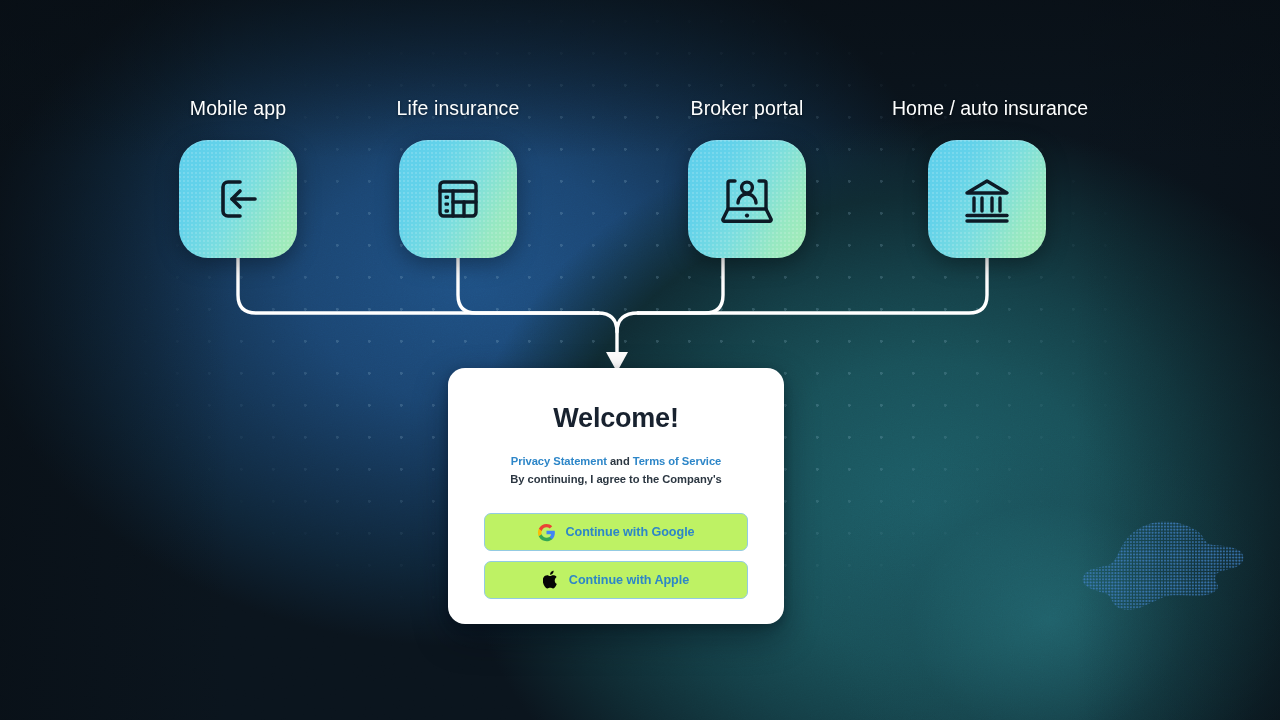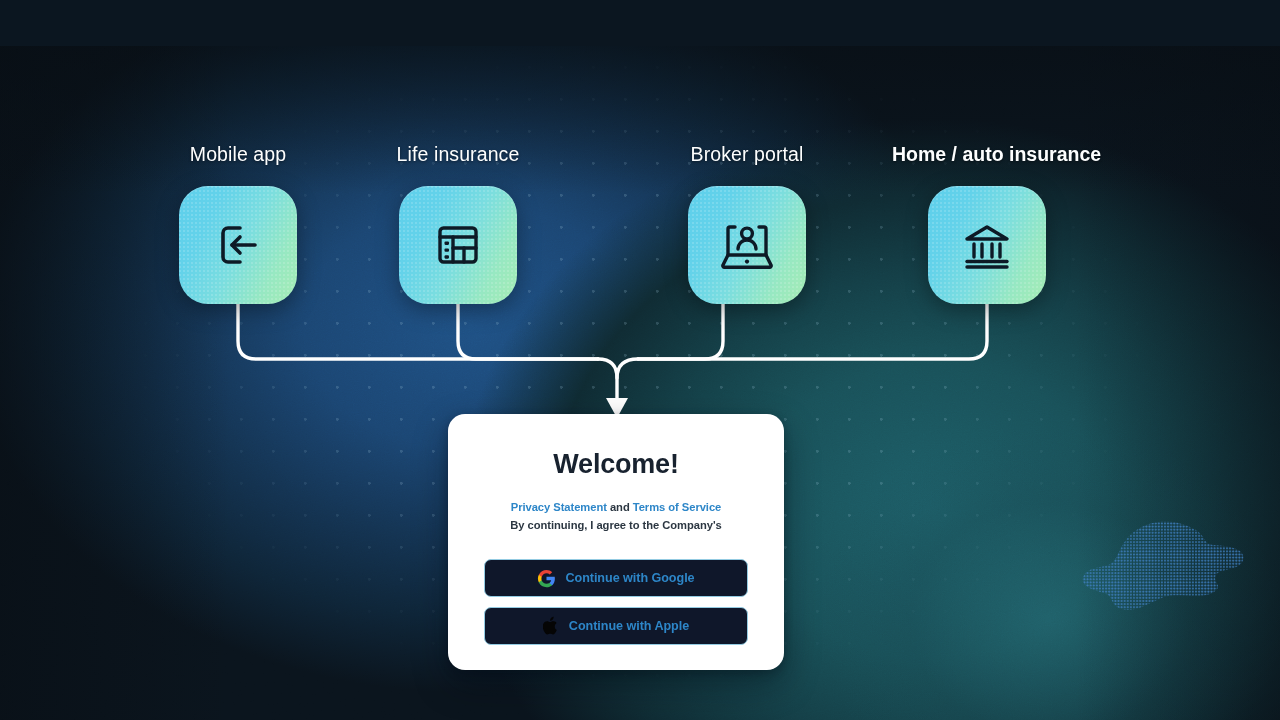--- a/index.html
+++ b/index.html
@@ -5,21 +5,21 @@
 <style>
   * { margin:0; padding:0; box-sizing:border-box; }
   html, body { width:1280px; height:720px; overflow:hidden; }
   body {
     font-family:"Liberation Sans", sans-serif;
     background:#0b1620;
     position:relative;
   }
 
   
-  #stage { position:absolute; inset:0; overflow:hidden;margin-top:46px; }
+  #stage { position:absolute; inset:0; overflow:hidden; }
 
   .bg-base { position:absolute; inset:0; background:#0a141d; }
 
   
   .bg-glow {
     position:absolute; left:-120px; top:-210px; width:1180px; height:980px;
     background:radial-gradient(ellipse 54% 48% at 50% 50%,
         #1f5185 0%, #1b4673 26%, #143453 45%, #0e2538 62%, rgba(10,20,29,0) 78%);
   }
   
@@ -59,21 +59,21 @@
   
   #connectors { position:absolute; left:0; top:0; width:1280px; height:720px; }
 
   
   .node { position:absolute; width:190px; text-align:center; }
   .node-label {
     color:#fdfefe; font-size:19.5px; font-weight:400; letter-spacing:.1px;
     line-height:26px; white-space:nowrap;
     text-shadow:0 1px 3px rgba(0,0,0,.45);
   }
-  .node-label.wide { letter-spacing:0px;font-weight:bold; }
+  .node-label.wide { letter-spacing:0px; }
   .tile {
     width:118px; height:118px; margin:19px auto 0; border-radius:29px;
     background:linear-gradient(118deg, #5ecfeb 0%, #63d2ea 26%, #7adde0 52%, #97e8c2 78%, #a6ecb4 100%);
     box-shadow:0 6px 22px rgba(0,0,0,.34), 0 1px 0 rgba(255,255,255,.16) inset;
     display:flex; align-items:center; justify-content:center;
     position:relative; overflow:hidden;
   }
   .tile::after{
     content:""; position:absolute; inset:0; border-radius:29px;
     background-image:radial-gradient(circle at 1px 1px, rgba(255,255,255,.5) .9px, rgba(0,0,0,0) 1.2px);
@@ -94,21 +94,21 @@
   }
   .legal {
     text-align:center; margin-top:19px; color:#2c3742;
     font-size:11.2px; font-weight:700; line-height:17.5px; letter-spacing:-.05px;
   }
   .legal a { color:#2d86c8; text-decoration:none; font-weight:700; }
   .legal .conj { color:#2c3742; }
 
   .btn {
     margin-top:0; height:38px; border:1.3px solid #93cbe2; border-radius:7px;
-    background:#0f172a; display:flex; align-items:center; justify-content:center;
+    background:#bef264; display:flex; align-items:center; justify-content:center;
     gap:9px; cursor:pointer; width:100%;
   }
   #btn-google { margin-top:25px; }
   #btn-apple  { margin-top:10px; }
   .btn-label { color:#2d86c8; font-size:12.6px; font-weight:700; letter-spacing:-.05px; }
   .btn svg { display:block; flex:none; }
 </style>
 </head>
 <body>
 

